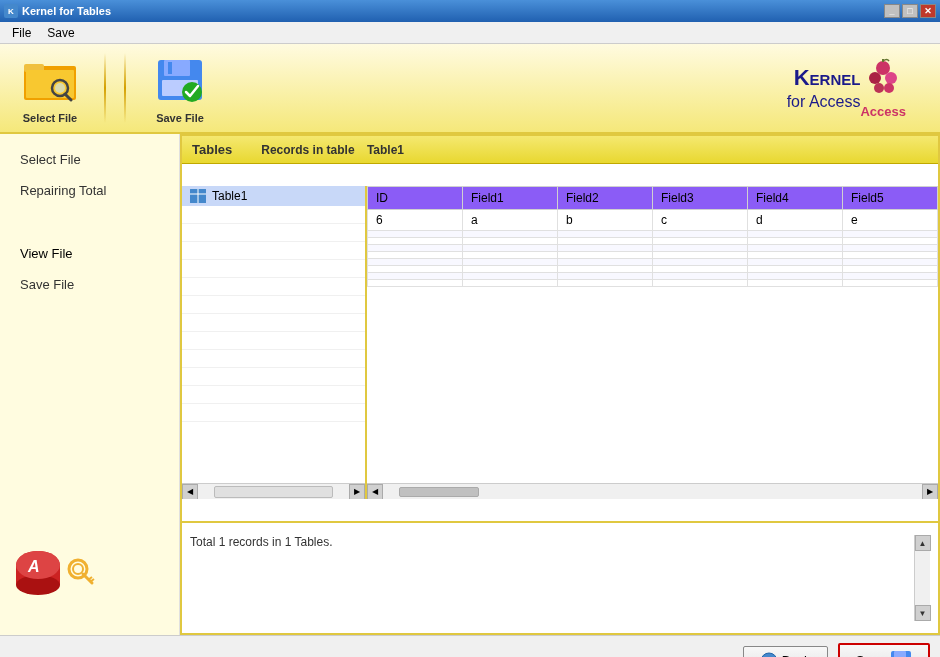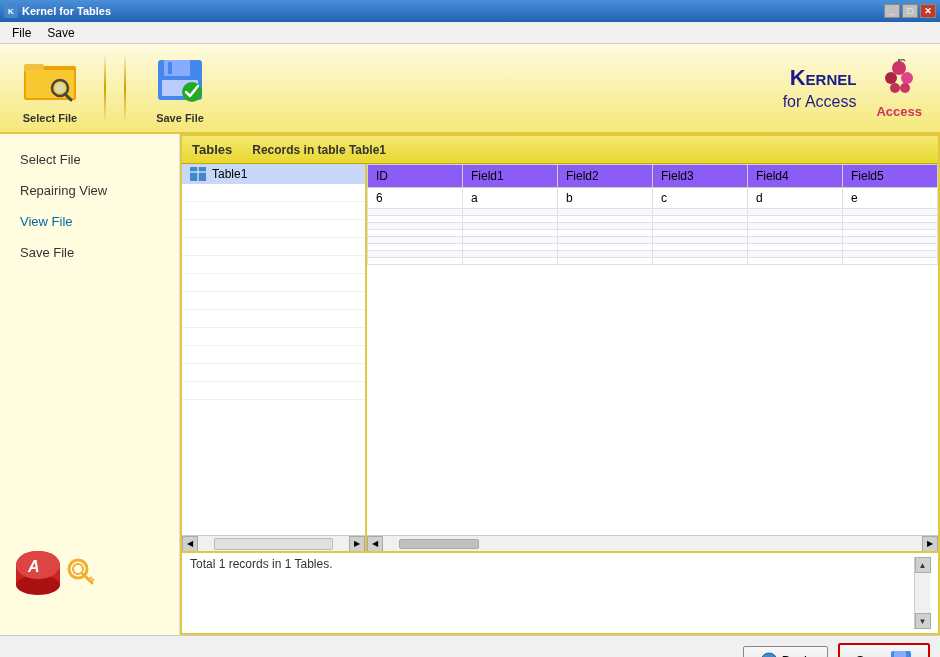--- a/index.html
+++ b/index.html
@@ -74,22 +74,21 @@
     .toolbar-divider {
       width: 2px;
       height: 70px;
       background: linear-gradient(to bottom, transparent, #d4a000, transparent);
       margin: 0 4px;
     }
     .toolbar-spacer { flex: 1; }
     .brand-area {
       display: flex;
       align-items: center;
-      gap: 20px;
-      margin-right: 8px;
+      margin-right: 24px;
     }
     .brand-text {
       text-align: right;
       line-height: 1.2;
     }
     .brand-kernel {
       font-size: 22px;
       font-weight: bold;
       color: #1a1a8a;
       font-variant: small-caps;
@@ -122,40 +121,42 @@
     }
     .sidebar-nav-item.active { color: #cc00cc; font-style: normal; }
 
     
     .right-panel {
       flex: 1;
       display: flex;
       flex-direction: column;
       background: white;
       border: 2px solid #e0c840;
+      gap: 22px;
     }
     .panel-header {
       background: linear-gradient(to bottom, #f5e870, #e8d830);
       padding: 6px 10px;
       display: flex;
       align-items: center;
       gap: 20px;
       border-bottom: 1px solid #c0a800;
     }
     .panel-header-title {
       font-weight: bold;
       font-size: 13px;
       color: #333;
     }
     .panel-header-records {
       font-size: 12px;
       color: #333;
     }
     .panel-header-records span {
       font-weight: bold;
+      margin-left: 9px;
     }
 
     
     .content-area {
       display: flex;
       flex: 1;
       overflow: hidden;
     }
 
     
@@ -251,25 +252,25 @@
     .scrollbar-thumb {
       width: 80px; height: 10px;
       background: #c0c0c0;
       border: 1px solid #aaa;
       border-radius: 2px;
       margin-left: 16px;
     }
 
     
     .log-area {
-      height: 82px;
+      height: 112px;
       background: white;
       border-top: 2px solid #e0c840;
       overflow-y: auto;
-      padding: 4px 8px;
+      padding: 12px 8px;
       font-size: 12px;
       color: #333;
       display: flex;
     }
     .log-text { flex: 1; }
     .log-scrollbar {
       width: 16px;
       background: #f0f0f0;
       border-left: 1px solid #ccc;
       display: flex;
@@ -426,22 +427,22 @@
       </svg>
       <span style="font-size:13px; font-weight:bold; color:#cc3366;">Access</span>
     </div>
   </div>
 </div>
 
 <div class="main-content">
 
   <div class="sidebar">
     <div class="sidebar-nav-item">Select File</div>
-    <div class="sidebar-nav-item">Repairing View</div>
-    <div class="sidebar-nav-item active" style="color:#0369a1;">View File</div>
+    <div class="sidebar-nav-item">Repairing Total</div>
+    <div class="sidebar-nav-item active" style="color:#000000;margin-top:32px;">View File</div>
     <div class="sidebar-nav-item">Save File</div>
 
     <div style="position:absolute; bottom:55px; left:10px;">
       <svg width="90" height="52" viewBox="0 0 90 52">
 
         <ellipse cx="28" cy="18" rx="22" ry="14" fill="#cc2222"></ellipse>
         <rect x="6" y="18" width="44" height="20" fill="#cc2222"></rect>
         <ellipse cx="28" cy="38" rx="22" ry="10" fill="#aa1111"></ellipse>
         <ellipse cx="28" cy="18" rx="22" ry="14" fill="#dd4444"></ellipse>
 

